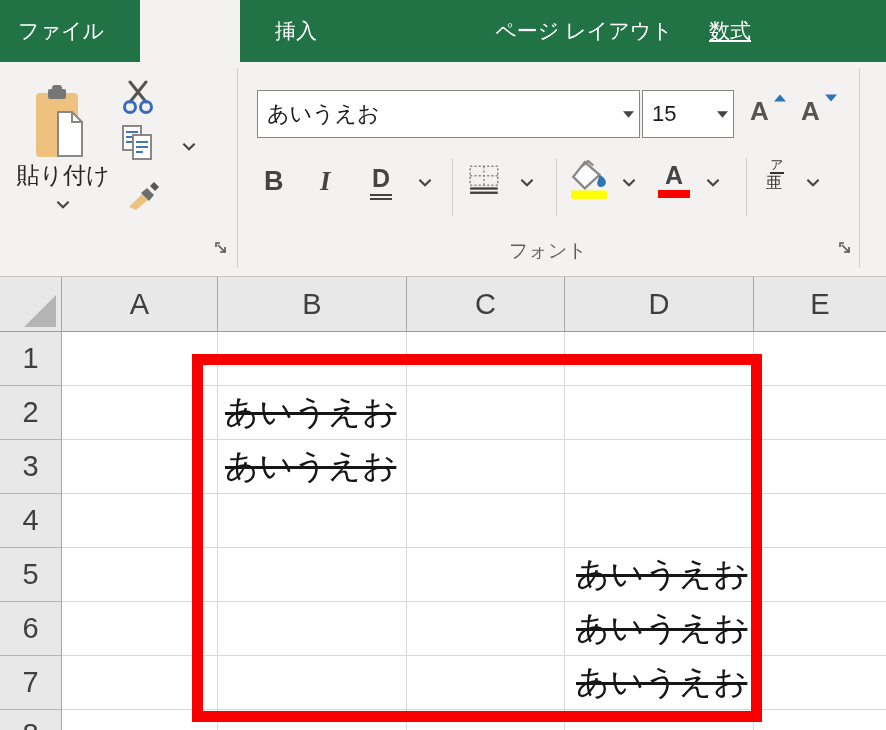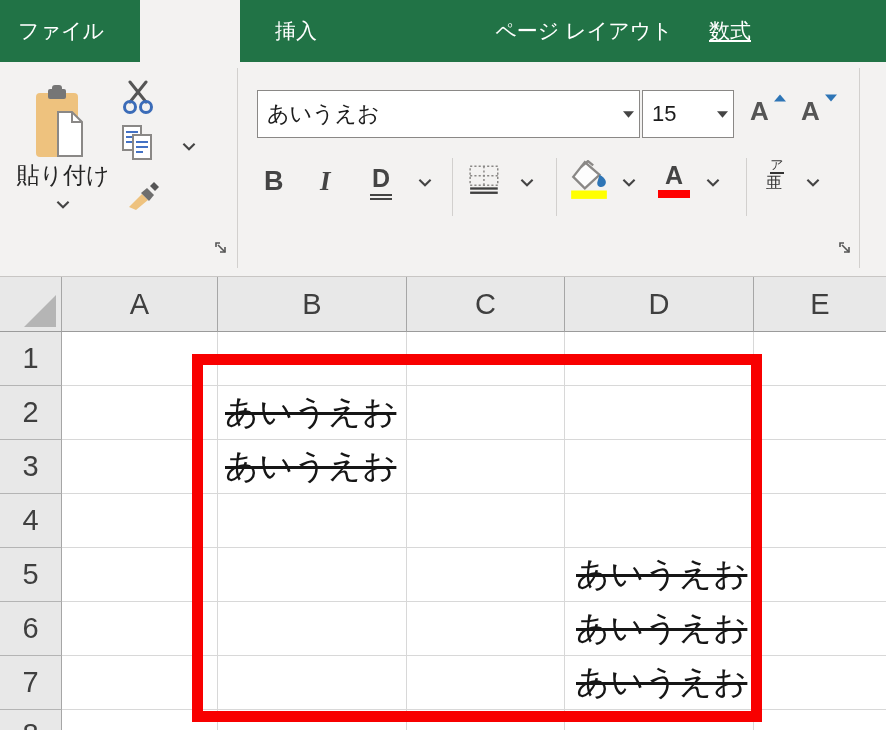--- a/index.html
+++ b/index.html
@@ -207,20 +207,21 @@
     <div class="rsep" style="left:746px; top:96px; height:58px;"></div>
 
     <div class="icon-abs phonetic" style="left:766px; top:96px;">
       <span class="top">ア</span>
       <span class="bot">亜</span>
     </div>
     <svg class="chev" style="left:806px; top:116px;" viewBox="0 0 10 6">
       <path d="M1 1 L5 5 L9 1" stroke="#444" stroke-width="1.5" fill="none"></path>
     </svg>
 
+    <div class="grp-label" style="left:237px; top:176px; width:622px;">フォント</div>
     <svg class="launcher" style="left:838px; top:179px;" viewBox="0 0 15 15">
       <path d="M2 6 V2 H6" stroke="#555" stroke-width="1.6" fill="none"></path>
       <path d="M4 4 L11 11" stroke="#555" stroke-width="1.6"></path>
       <path d="M11 6 V11 H6" stroke="#555" stroke-width="1.6" fill="none"></path>
     </svg>
     <div class="rsep" style="left:859px;"></div>
   </div>
 
   <div class="grid">
 

